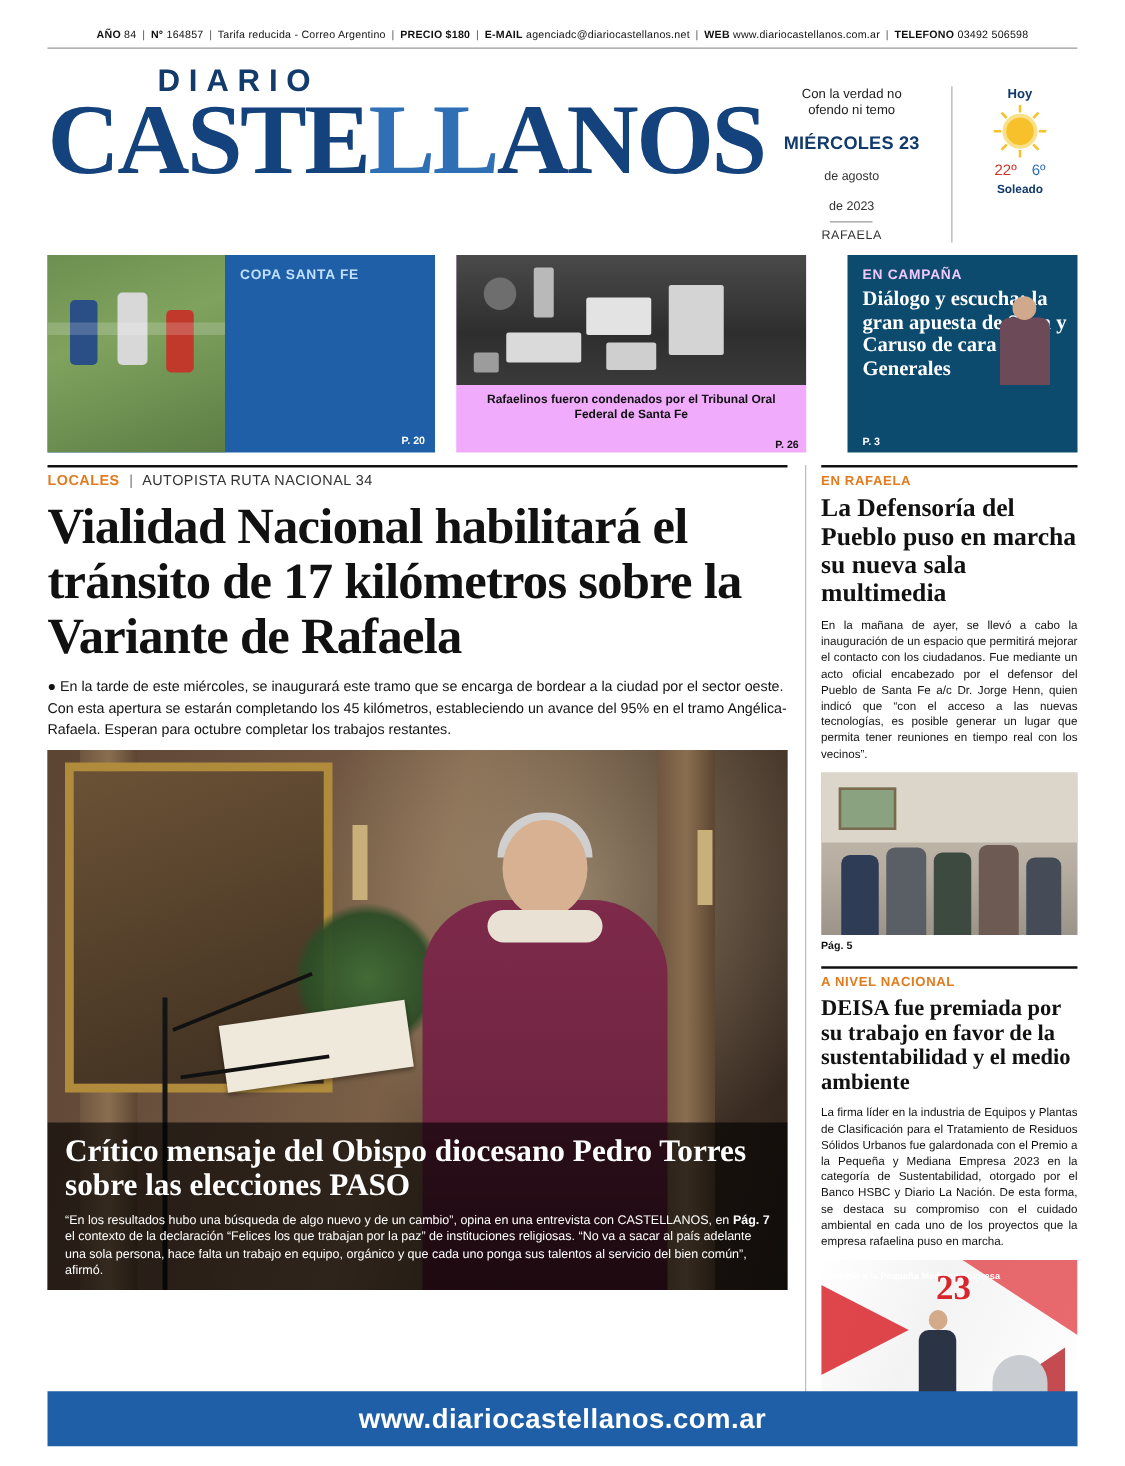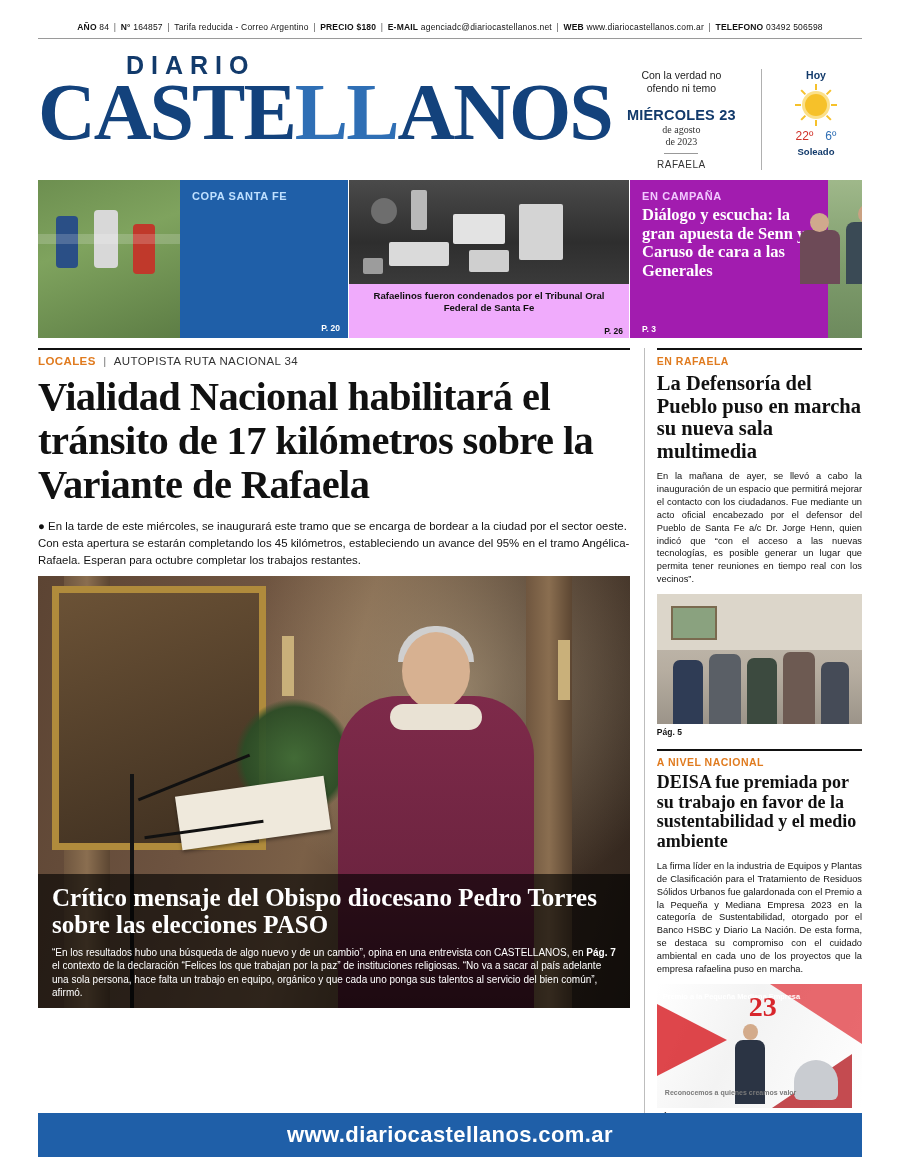--- a/index.html
+++ b/index.html
@@ -68,21 +68,21 @@
     color:#222;
     padding-right:10px;
     border-right:1px solid #b0b0b0;
   }
   .mast-date .lema{
     font-size:10.5px;line-height:1.25;color:#222;margin-bottom:12px;
   }
   .mast-date .bigdate{
     font-weight:bold;font-size:14.5px;color:#123a6b;letter-spacing:.2px;
   }
-  .mast-date .subdate{font-size:10px;color:#333;margin-top:1px;font-family:Liberation Serif, serif;}
+  .mast-date .subdate{font-size:10px;color:#333;margin-top:13px;}
   .mast-date .rule{
     width:34px;height:1px;background:#999;margin:6px auto 5px;
   }
   .mast-date .city{font-size:10px;color:#333;letter-spacing:.5px;}
   .weather{
     width:92px;text-align:center;padding-left:8px;
   }
   .weather .hoy{font-size:10.5px;font-weight:bold;color:#123a6b;margin-bottom:4px;}
   .sun{
     width:40px;height:40px;margin:2px auto 4px;position:relative;
@@ -95,21 +95,21 @@
     position:absolute;left:19px;top:-1px;width:2px;height:6px;background:#f6c12a;
     transform-origin:1px 21px;display:block;
   }
   .temps{font-size:12px;font-weight:normal;margin-top:2px;}
   .temps .max{color:#d03027;}
   .temps .min{color:#2f6fb5;margin-left:12px;}
   .weather .cond{font-size:9.5px;color:#123a6b;font-weight:bold;margin-top:3px;}
 
   
   .teasers{
-    display:flex;gap:1px;margin-top:6px;height:158px;
+    display:flex;gap:17px;margin-top:6px;height:158px;
   }
   .teaser{position:relative;overflow:hidden;}
   .t1{width:310px;background:#1f5fa8;display:flex;}
   .t1 .ph{
     width:142px;
     background:
       linear-gradient(160deg,#6d8f50 0%,#7fa35e 40%,#5d7d45 100%);
     position:relative;
   }
   .t1 .ph:after{
@@ -135,21 +135,21 @@
     background:linear-gradient(180deg,#4a4a4a 0%,#2e2e2e 60%,#3a3a3a 100%);
     position:relative;
   }
   .t2 .ph .obj{position:absolute;background:#cfcfcf;border-radius:2px;}
   .t2 .cap{
     padding:6px 8px 4px;font-size:9.6px;line-height:1.2;font-weight:bold;
     color:#111;text-align:center;position:relative;height:100%;
   }
   .t2 .pag{position:absolute;right:6px;bottom:2px;font-size:8.5px;font-weight:bold;color:#111;}
 
-  .t3{flex:1;background:#a21caf;display:flex;}
+  .t3{flex:1;background:#0c4a6e;display:flex;margin-left:16px;}
   .t3 .txt{width:178px;padding:10px 8px 6px 12px;color:#fff;}
   .t3 .kicker{font-size:11px;font-weight:bold;color:#f2c9ff;letter-spacing:.6px;margin-bottom:4px;}
   .t3 .head{font-family:"Liberation Serif", serif;font-size:16.5px;line-height:1.12;font-weight:bold;}
   .t3 .pag{position:absolute;left:12px;bottom:4px;font-size:8.5px;font-weight:bold;color:#fff;}
   .t3 .ph{
     flex:1;position:relative;
     background:linear-gradient(180deg,#9fb88a 0%,#7e9c6c 55%,#6d8a5d 100%);
   }
   .t3 .ph .man{position:absolute;left:18px;top:42px;width:44px;height:62px;background:#3a4a55;border-radius:8px 8px 0 0;}
   .t3 .ph .man:before{content:"";position:absolute;left:12px;top:-18px;width:20px;height:20px;border-radius:50%;background:#caa182;}

